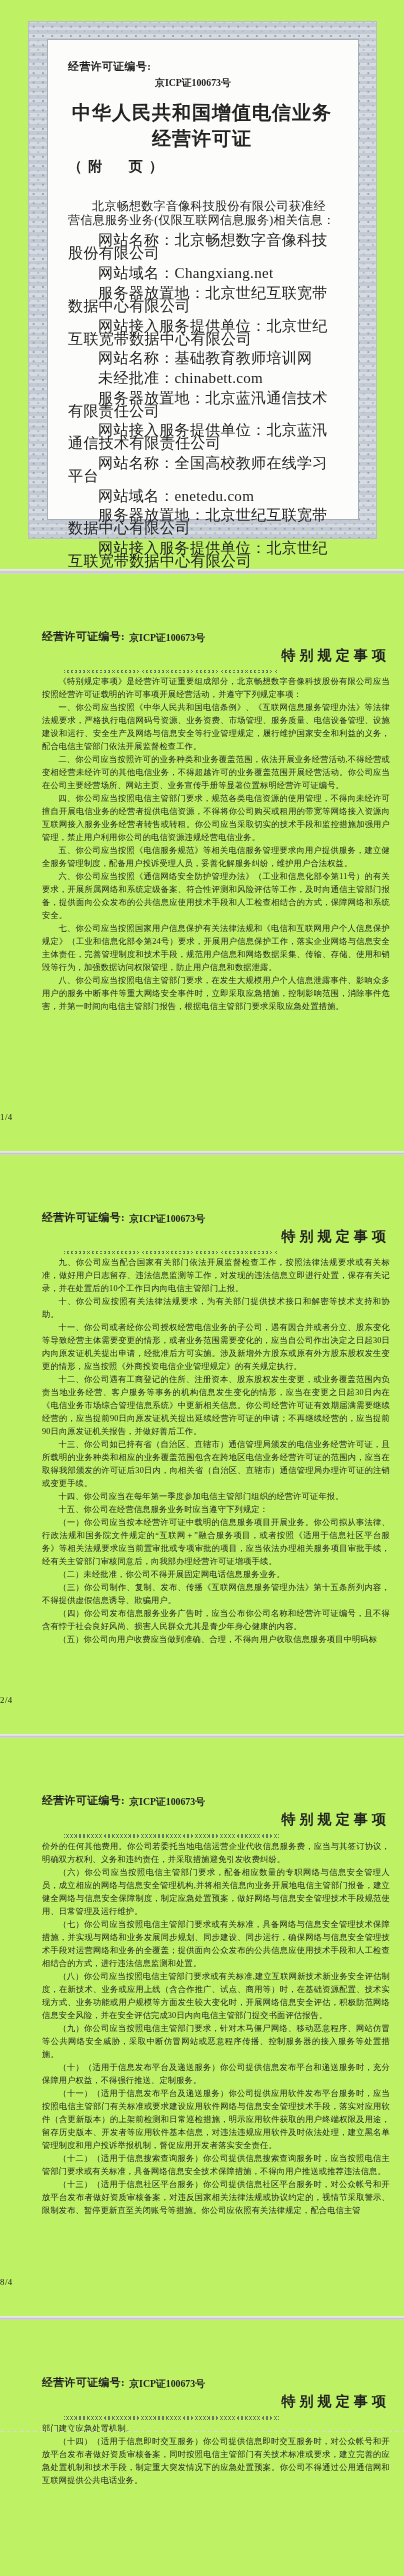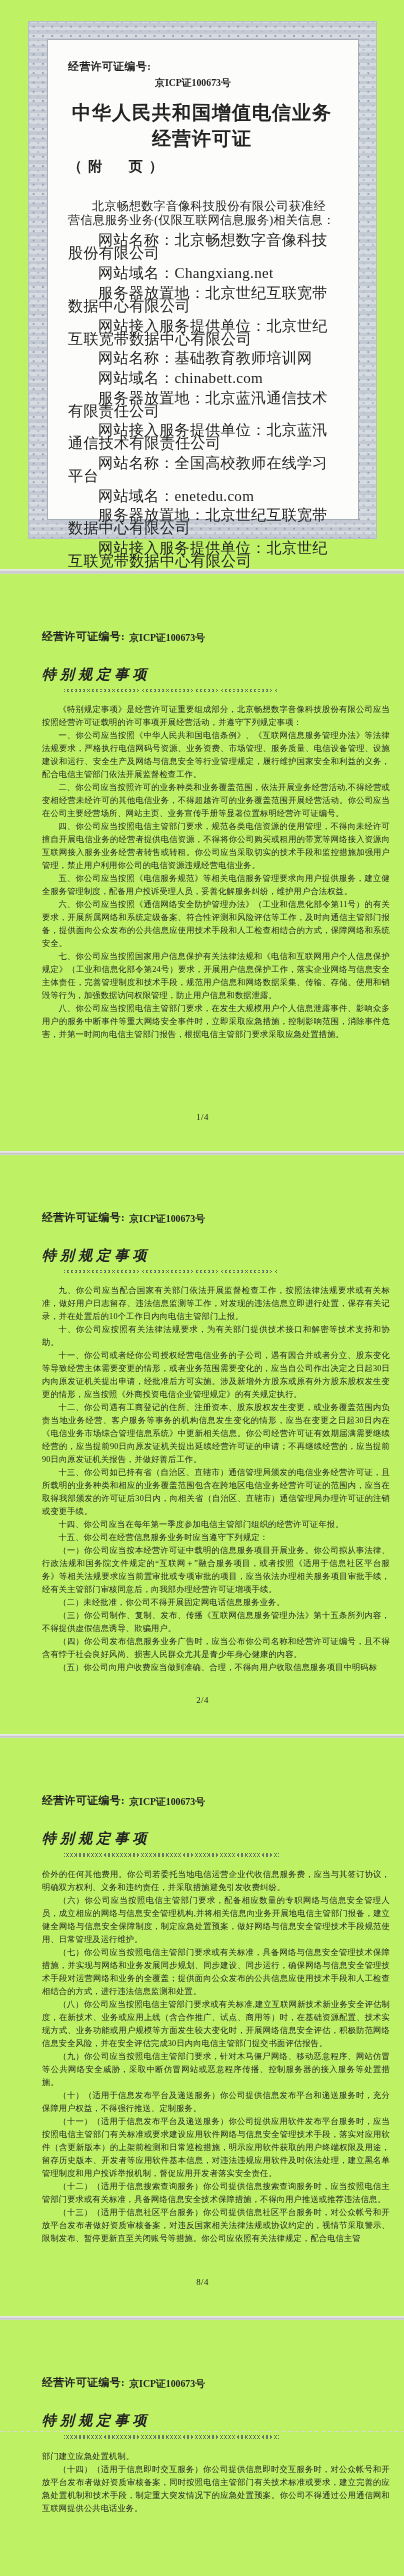--- a/index.html
+++ b/index.html
@@ -41,54 +41,54 @@
   .cert-no-label{font-size:10.8px;font-weight:700;letter-spacing:0.5px;}
   .cert-no-value{font-size:9.8px;font-weight:600;margin:3.1px 0 0 87px;}
   .cert-title{font-size:19px;font-weight:700;text-align:center;letter-spacing:1px;margin:10.3px 0 0;}
   .cert-subtitle{font-size:14px;font-weight:700;letter-spacing:6.2px;margin:6.2px 0 0;}
   .cert-intro{font-size:12px;line-height:14px;text-indent:2em;margin:23px 0 7.2px;letter-spacing:0.3px;}
   .entry{font-size:15px;line-height:13px;text-indent:2em;margin:0 0 6.7px;letter-spacing:0.3px;}
   
   .prov{padding:56px 15px 0 42px;}
   .ph-label{font-size:10.8px;font-weight:700;letter-spacing:0.5px;}
   .ph-value{font-size:9.8px;font-weight:600;margin-left:4.1px;position:relative;top:1px;}
-  .prov-title{font-size:14px;font-weight:700;text-align:left;letter-spacing:4.1px;margin:22px 0 0;font-style:italic;}
+  .prov-title{font-size:14px;font-weight:700;text-align:right;letter-spacing:4.1px;margin:3px 0 0;}
   .wave{
     height:3.6px;width:215px;margin:4.6px 0 0 21.6px;
     background:
       repeating-linear-gradient(120deg,rgba(92,97,103,0.85) 0 0.8px,transparent 0.8px 3.6px),
       repeating-linear-gradient(60deg,rgba(92,97,103,0.85) 0 0.8px,transparent 0.8px 3.6px);
   }
-  .pbody{margin-top:11px;}
+  .pbody{margin-top:2px;}
   .pbody p{
     font-size:8.2px;line-height:13px;margin:0;
     text-align:justify;text-indent:2em;letter-spacing:0.2px;
   }
   .pbody p.cont{text-indent:0;}
-  .page-num{position:absolute;left:0;right:0;bottom:29px;text-align:center;font-size:8.8px;letter-spacing:0.5px;}
+  .page-num{position:absolute;left:0;right:0;bottom:29px;font-size:8.8px;letter-spacing:0.5px;}
   .scan-line{position:absolute;left:0;right:0;height:0.5px;
     background:repeating-linear-gradient(90deg,#d9d9d6 0 3.6px,transparent 3.6px 6.7px);}
 </style>
 </head>
 <body>
 
 <section class="page" style="height:569px">
   <div class="cert-frame">
     <div class="cert-inner">
       <div class="cert-no-label">经营许可证编号:</div>
       <div class="cert-no-value">京ICP证100673号</div>
       <h1 class="cert-title">中华人民共和国增值电信业务经营许可证</h1>
       <div class="cert-subtitle">（附　页）</div>
       <p class="cert-intro">北京畅想数字音像科技股份有限公司获准经营信息服务业务(仅限互联网信息服务)相关信息：</p>
       <p class="entry">网站名称：北京畅想数字音像科技股份有限公司</p>
       <p class="entry">网站域名：Changxiang.net</p>
       <p class="entry">服务器放置地：北京世纪互联宽带数据中心有限公司</p>
       <p class="entry">网站接入服务提供单位：北京世纪互联宽带数据中心有限公司</p>
       <p class="entry">网站名称：基础教育教师培训网</p>
-      <p class="entry">网站域名：chinabett.com</p>
+      <p class="entry">未经批准：chinabett.com</p>
       <p class="entry">服务器放置地：北京蓝汛通信技术有限责任公司</p>
       <p class="entry">网站接入服务提供单位：北京蓝汛通信技术有限责任公司</p>
       <p class="entry">网站名称：全国高校教师在线学习平台</p>
       <p class="entry">网站域名：enetedu.com</p>
       <p class="entry">服务器放置地：北京世纪互联宽带数据中心有限公司</p>
       <p class="entry">网站接入服务提供单位：北京世纪互联宽带数据中心有限公司</p>
     </div>
   </div>
 </section>
 

